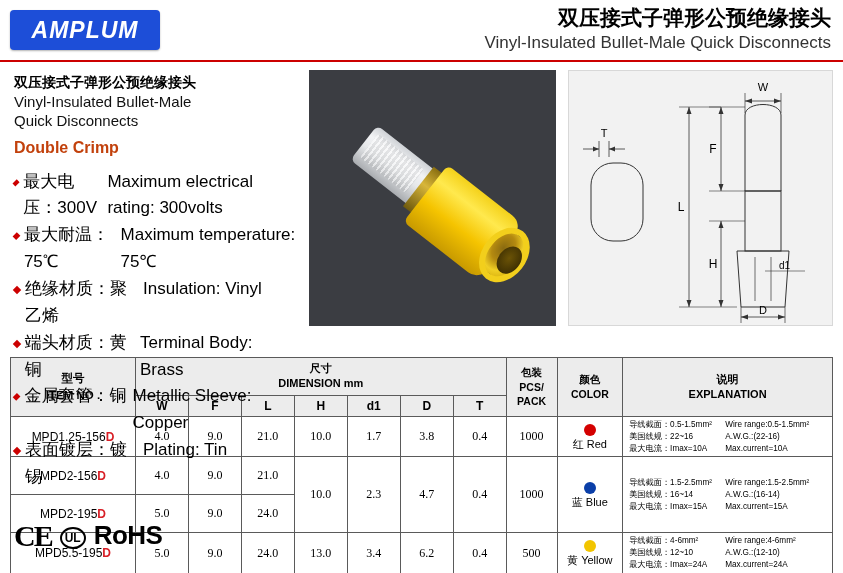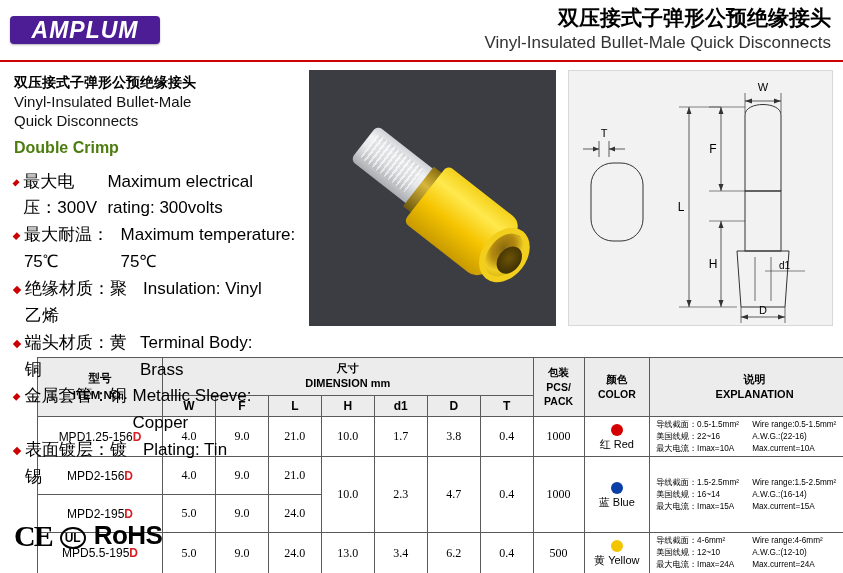--- a/index.html
+++ b/index.html
@@ -16,22 +16,22 @@
   
   .header {
     position: relative;
     height: 62px;
     border-bottom: 2px solid #c00;
     display: flex;
     align-items: center;
     padding: 0 10px;
   }
   .logo {
-    width: 150px; height: 28px;
-    background: #4c1d95;
+    width: 150px; height: 40px;
+    background: #1d4ed8;
     border-radius: 4px;
     display: flex; align-items: center; justify-content: center;
     box-shadow: 0 1px 2px rgba(0,0,0,.3);
   }
   .logo-text {
     color:#fff; font-weight: bold; font-size: 23px;
     letter-spacing: 1px;
     font-style: italic;
     font-family: "Liberation Sans", sans-serif;
   }
@@ -43,21 +43,21 @@
 
   
   .main {
     display: flex;
     padding: 8px 10px 0 10px;
     height: 285px;
   }
   .left-col { width: 290px; padding-left: 4px; padding-top: 2px; }
   .t-cn { font-size: 14px; font-weight: bold; color:#000; line-height:1.5; }
   .t-en { font-size: 15px; color:#111; line-height:1.25; }
-  .t-red { font-size: 16px; font-weight: bold; color:#4d7c0f; margin-top: 8px; }
+  .t-red { font-size: 16px; font-weight: bold; color:#c2410c; margin-top: 8px; }
 
   .specs { margin-top: 12px; }
   .spec-row {
     display: flex; align-items: baseline;
     font-size: 17px; line-height: 1.58;
   }
   .bullet {
     width: 6px; height: 6px; background:#c00;
     transform: rotate(45deg);
     display:inline-block; margin-right:5px; position: relative; top:-1px;
@@ -127,21 +127,21 @@
   .drawing {
     width: 268px; height: 256px;
     margin-left: 12px;
     background: #f2f2f2;
     border: 1px solid #d8d8d8;
     position: relative;
   }
   .drawing svg { position:absolute; left:0; top:0; }
 
   
-  .table-wrap { padding: 10px 8px 0 10px; margin-left: 27px; }
+  .table-wrap { padding: 10px 8px 0 10px; }
   table {
     width: 823px;
     border-collapse: collapse;
     font-size: 11px;
   }
   th, td {
     border: 1px solid #5a5a5a;
     text-align: center;
     vertical-align: middle;
   }

